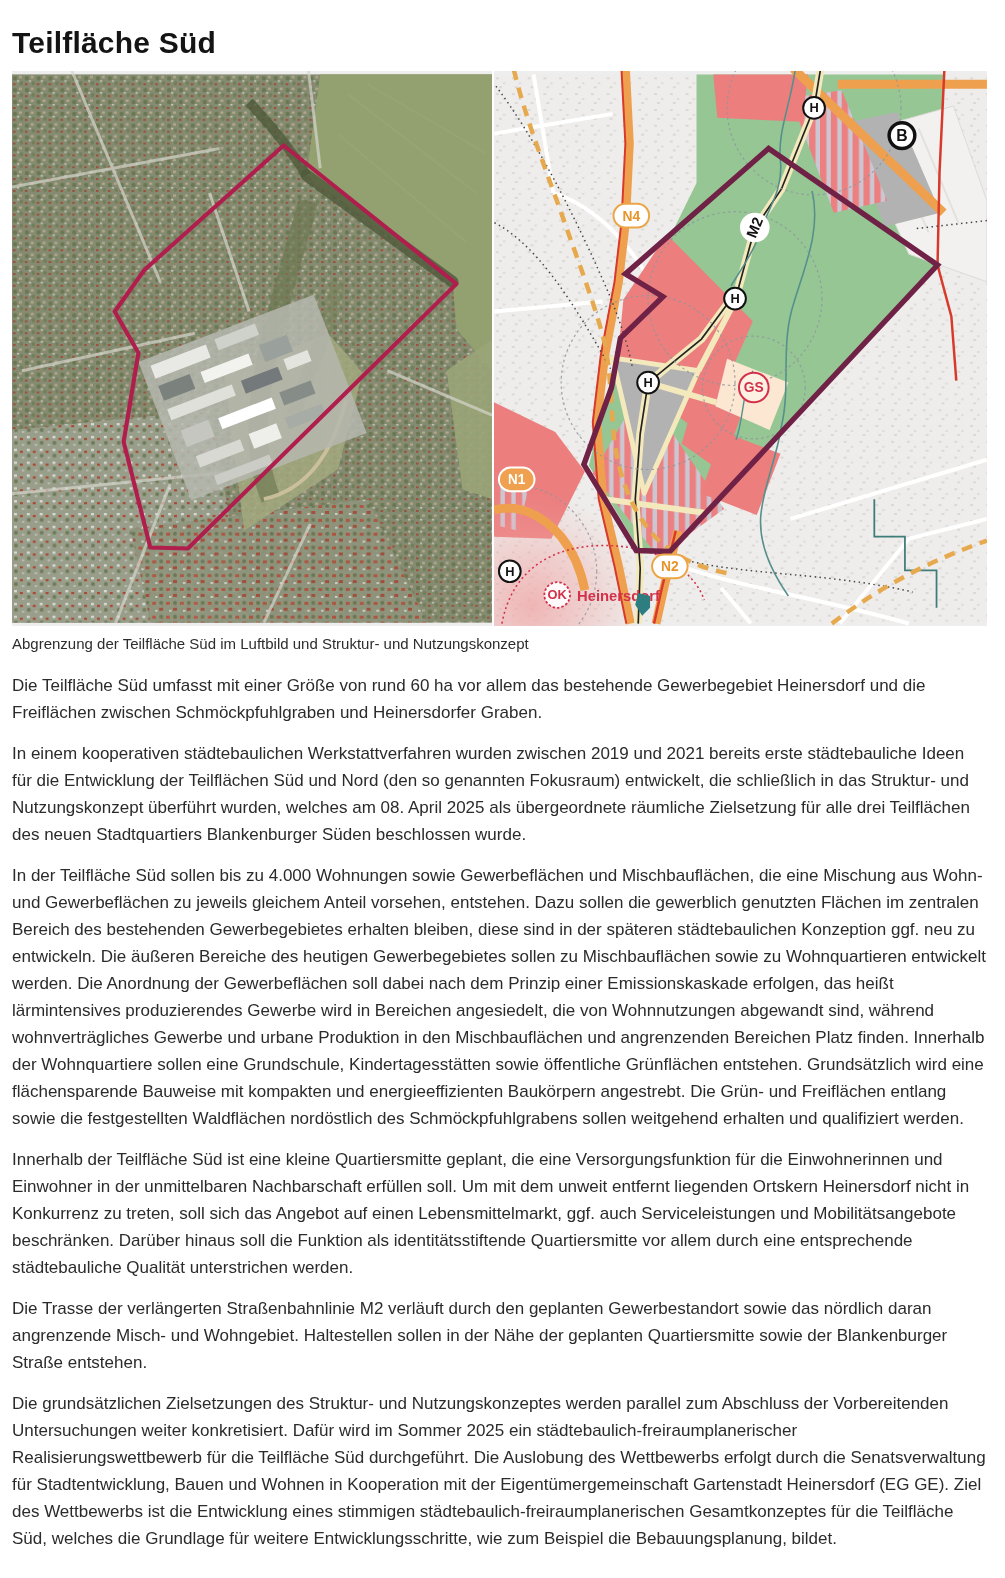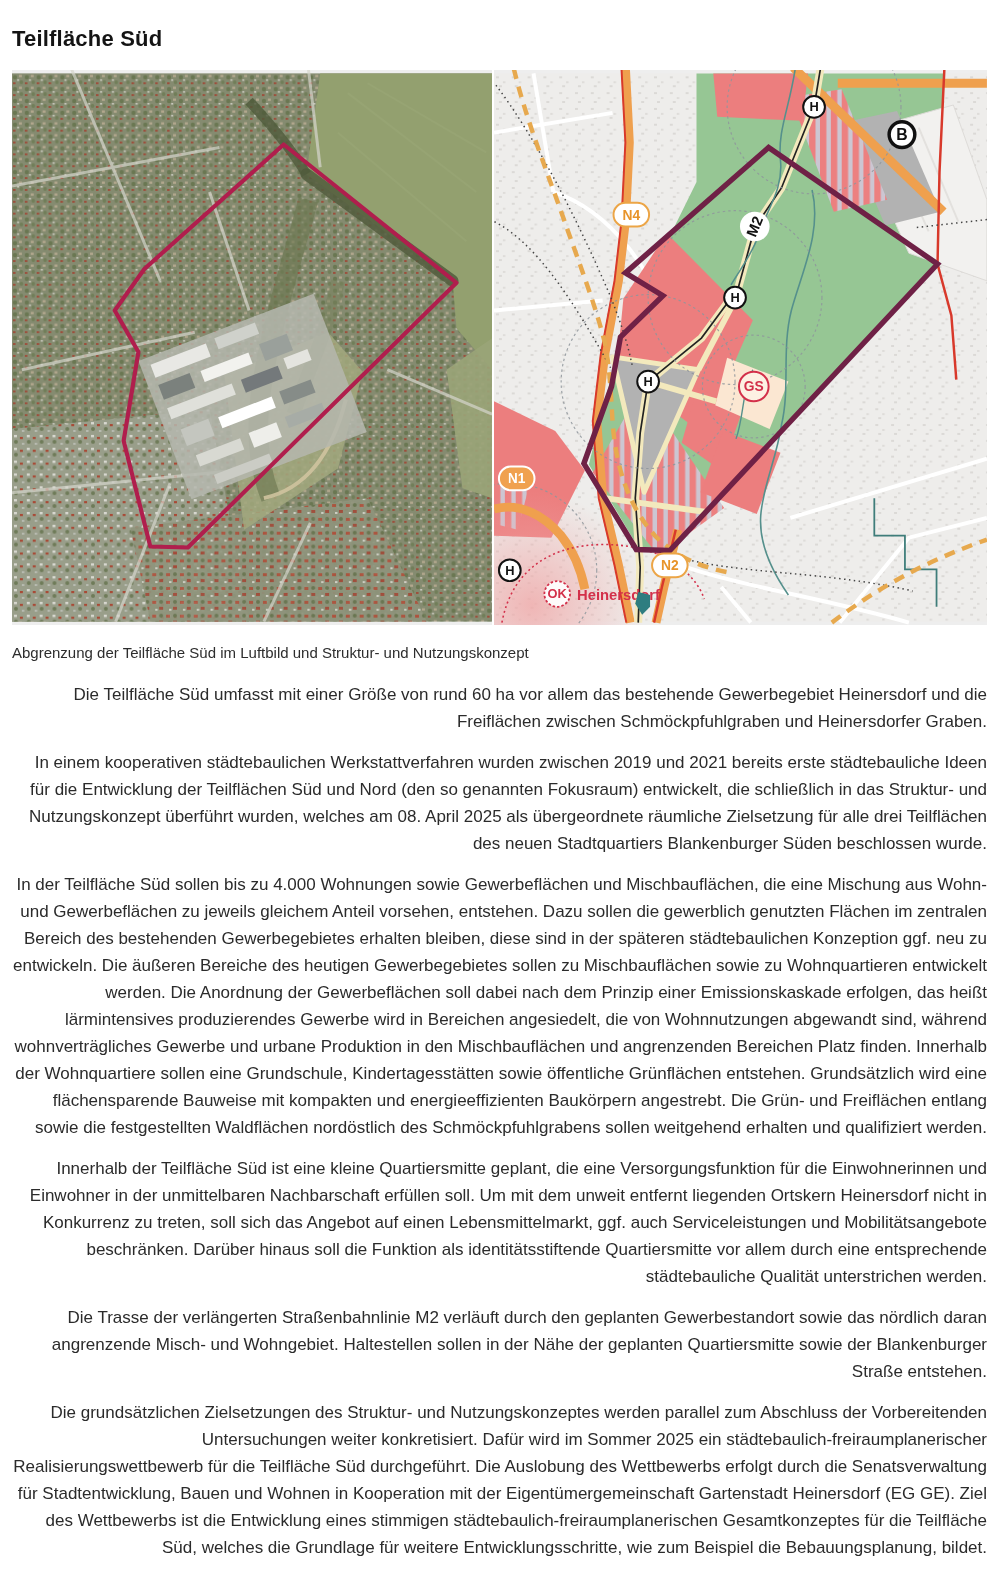--- a/index.html
+++ b/index.html
@@ -1,25 +1,25 @@
 <!DOCTYPE html>
 <html lang="de" style="--link: #1f5dc2; --boundary_aerial: #b01e4d; --boundary_map: #6f2146; --zone_green: #96c694; --zone_red: #ec7e7e; --zone_gray: #b2b2b2; --road_orange: #efa04e; --road_yellow: #f3e9bd;"><head>
 <meta charset="utf-8">
 <style>
   html,body{margin:0;padding:0;background:#fff;}
   body{font-family:"Liberation Sans", sans-serif; color:#2b2b2b;}
   .page{width:1005px; box-sizing:border-box; padding:26px 18px 14px 12px;}
-  h1{font-size:22px; margin:0 0 18px 0; color:#141414; letter-spacing:.2px;}
+  h1{font-size:30px; margin:0 0 11px 0; color:#141414; letter-spacing:.2px;}
   figure{margin:0;}
   .imgrow{display:flex; gap:2px;}
   .imgrow svg{display:block; background:#eee;}
-  figcaption .cap{font-size:15px; color:#2d2d2d; margin-top:19px;}
+  figcaption .cap{font-size:15px; color:#2d2d2d; margin-top:9px;}
   figcaption .credit{font-size:12px; color:#6a6a6a; margin-top:3px;}
   .content{margin-top:20px;}
-  .content p{font-size:17px; line-height:27px; margin:0 0 14px 0;text-align:right;}
+  .content p{font-size:17px; line-height:27px; margin:0 0 14px 0;}
   svg text{font-family:"Liberation Sans", sans-serif; font-weight:bold;}
   .t13{font-size:13px}.t14{font-size:14px}.t15{font-size:15px}.t16{font-size:16px}
   .b-aerial{stroke:var(--boundary_aerial,#b01e4d); fill:none; stroke-width:4.2; stroke-linejoin:round;}
   .b-map{stroke:var(--boundary_map,#6f2146); fill:none; stroke-width:5.5; stroke-linejoin:miter;}
   .z-green{fill:var(--zone_green,#96c694);}
   .z-red{fill:var(--zone_red,#ec7e7e);}
   .z-gray{fill:var(--zone_gray,#b2b2b2);}
   .road-orange{stroke:var(--road_orange,#efa04e); fill:none;}
   .road-yellow{stroke:var(--road_yellow,#f3e9bd); fill:none;}
 </style>

